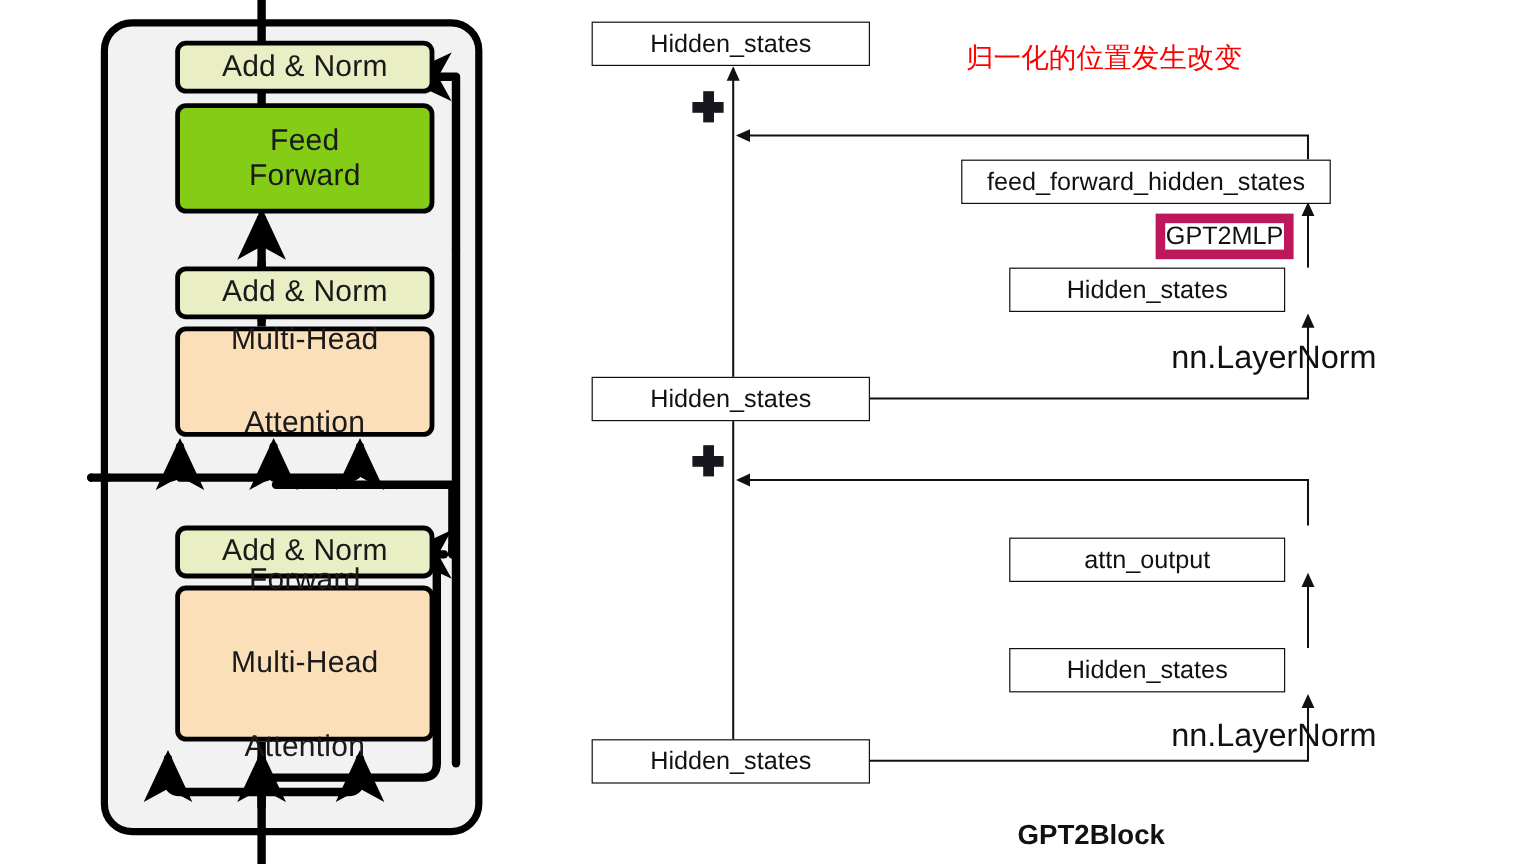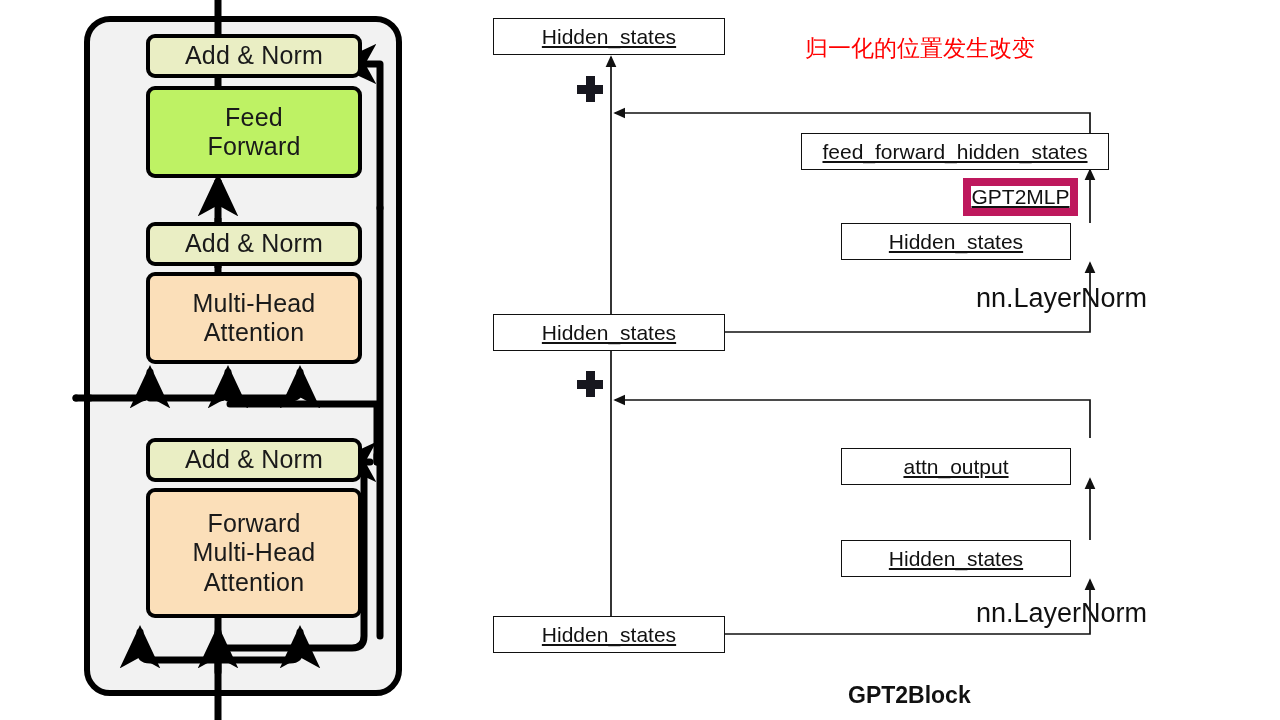--- a/index.html
+++ b/index.html
@@ -31,36 +31,35 @@
     justify-content:center;
     text-align:center;
     color:#1a1a1a;
     font-size:25px;
     line-height:1.18;
     letter-spacing:.2px;
     z-index:4;
     margin-left:36px;
   }
   .tx-norm{background:#eaeec4;}
-  .tx-ff{background:#bef264;}
-  .tx-attn{background:#fbdfb9;}
+  .tx-ff{background:#84cc16;}
+  .tx-attn{background:#fbdfb9;gap:40px;}
 
   .lsvg{position:absolute;left:0;top:0;width:1280px;height:720px;pointer-events:none;}
 
   
   .rbox{
     position:absolute;
     box-sizing:border-box;
     background:#ffffff;
     border:1.6px solid #111111;
     display:flex;align-items:center;justify-content:center;
     font-size:21px;color:#111111;
     letter-spacing:0px;
     z-index:5;
-    text-decoration:underline;
   }
   .rbox.red{border:8px solid #be185d;}
   .rlabel{
     position:absolute;
     font-size:27px;color:#111111;
     white-space:nowrap;
     z-index:5;
   }
   .plus{
     position:absolute;

